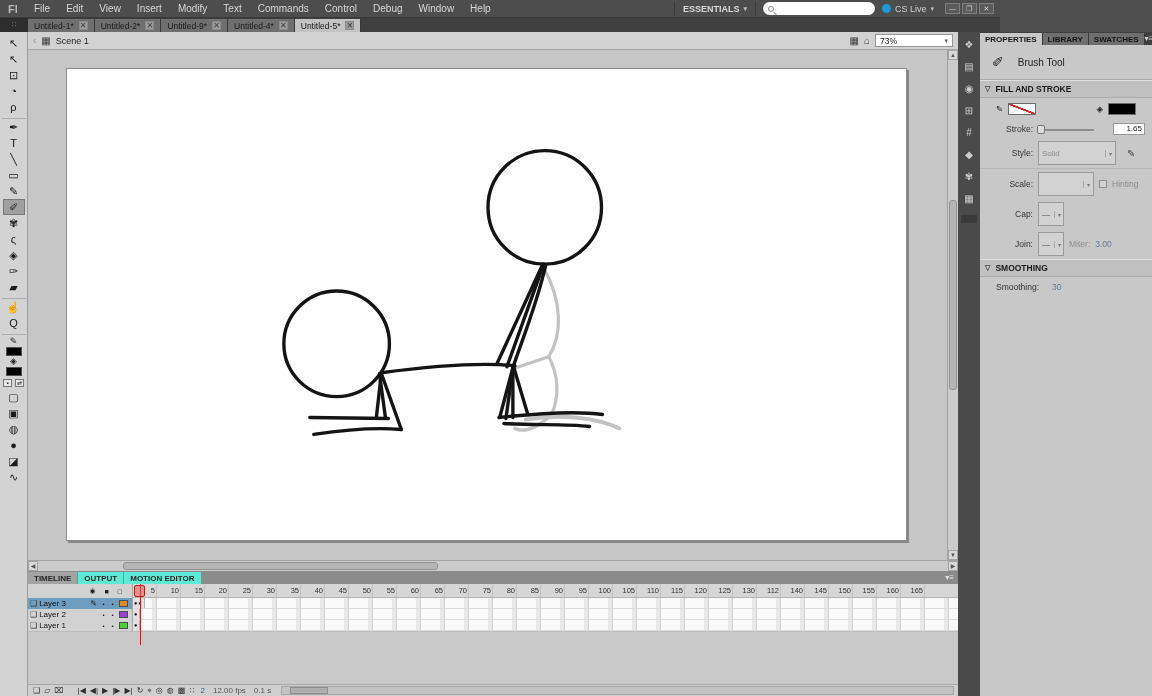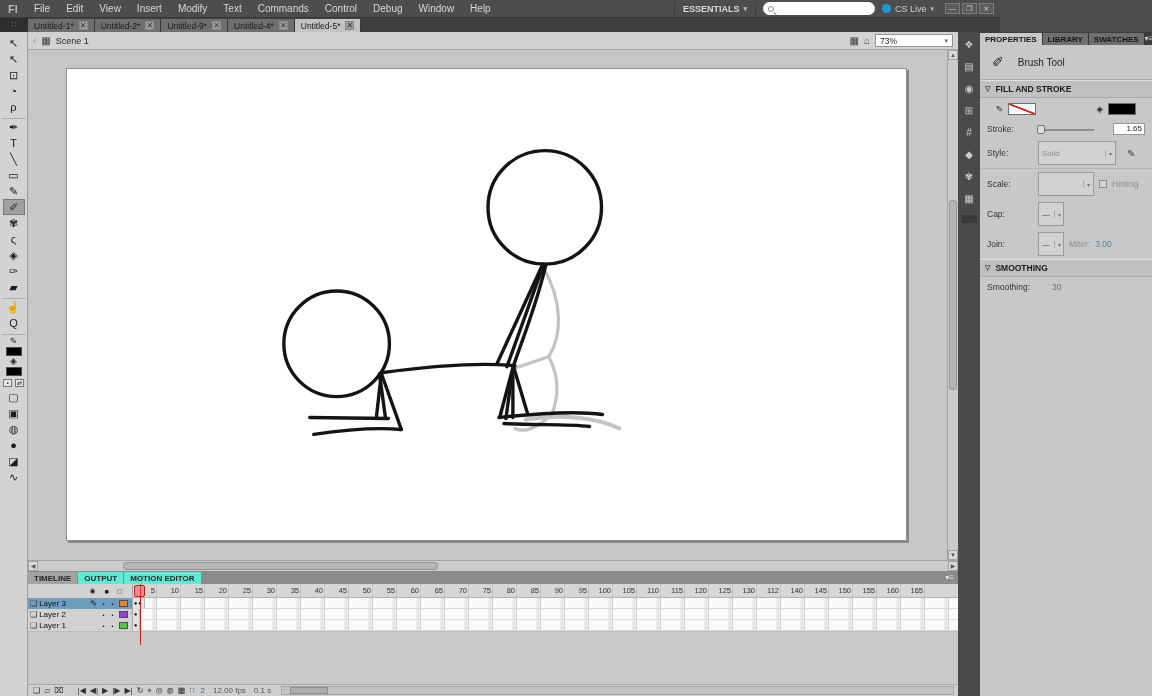--- a/index.html
+++ b/index.html
@@ -114,21 +114,21 @@
   .props-tabrow{display:flex;height:12px}
   .props-tab{padding:0 5px;background:#6f6f6f;font-size:8px;font-weight:bold;display:flex;align-items:center;color:#161616;border-right:1px solid #383838;white-space:nowrap}
   .props-tab.active{background:#c8c8c8}
   .props-menu{margin-left:auto;color:#cfcfcf;padding-right:4px;font-size:8px;align-self:center}
   .tool-head{display:flex;align-items:center;gap:14px;padding:9px 12px;border-bottom:1px solid #ababab}
   .ticon{font-size:14px;color:#222}
   .tname{font-size:10px;color:#222}
   .sec-head{display:flex;align-items:center;gap:5px;font-weight:bold;font-size:8.5px;color:#1a1a1a;background:#c0c0c0;border-top:1px solid #dedede;border-bottom:1px solid #ababab;padding:3px 5px}
   .tri{font-size:7px;color:#444}
   .prow{display:flex;align-items:center;padding:3px 7px;gap:5px}
-  .plabel{width:46px;text-align:left;color:#333;flex:none}
+  .plabel{width:46px;text-align:right;color:#333;flex:none}
   .swrow{justify-content:space-between;padding:5px 16px}
   .sw-pair{display:flex;align-items:center;gap:5px}
   .psw{width:28px;height:12px;border:1px solid #6e6e6e}
   .psw.none{background:linear-gradient(to top right,#fff 44%,#d62a2a 46%,#d62a2a 54%,#fff 56%)}
   .slider{width:56px;height:2px;background:#8d8d8d;position:relative;margin-top:1px}
   .sthumb{position:absolute;left:-1px;top:-4px;width:8px;height:9px;background:#dedede;border:1px solid #767676;border-radius:2px}
   .val-input{width:32px;height:12px;background:#fff;border:1px solid #979797;font-size:8px;text-align:right;padding:0 2px;margin-left:auto;color:#222}
   .dd{height:12px;border:1px solid #9a9a9a;background:#d2d2d2;color:#8d8d8d;display:flex;align-items:center;font-size:8px;padding:11px 3px;justify-content:space-between}
   .dd .caret2{font-size:6px;color:#777;border-left:1px solid #a8a8a8;padding-left:3px;margin-left:4px}
   .dd-style{width:78px}

